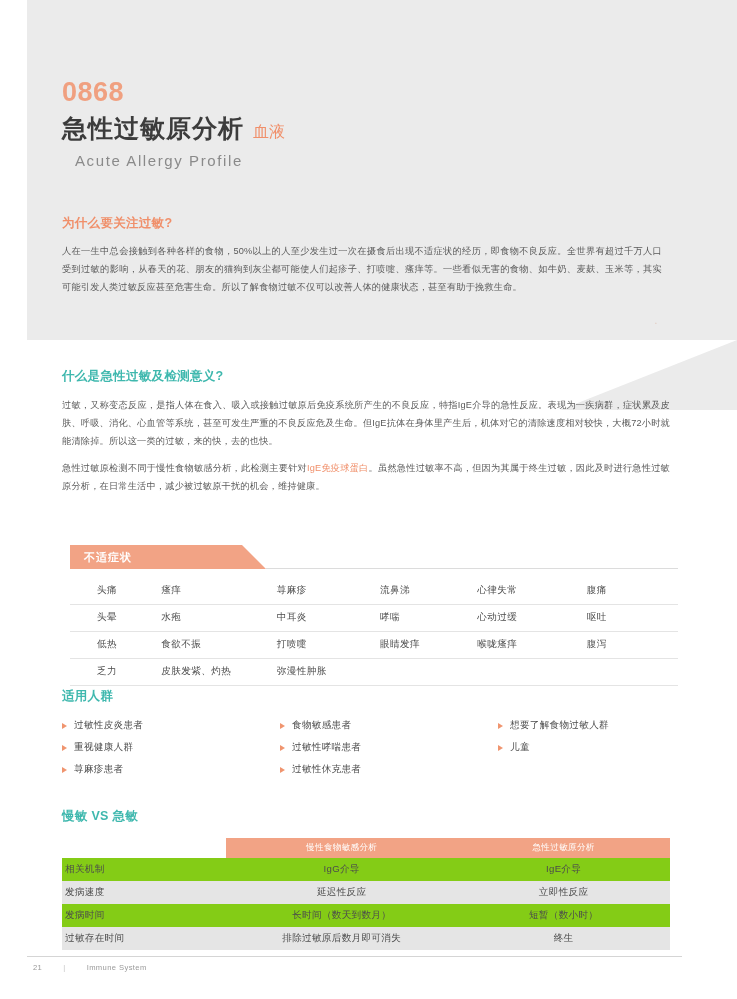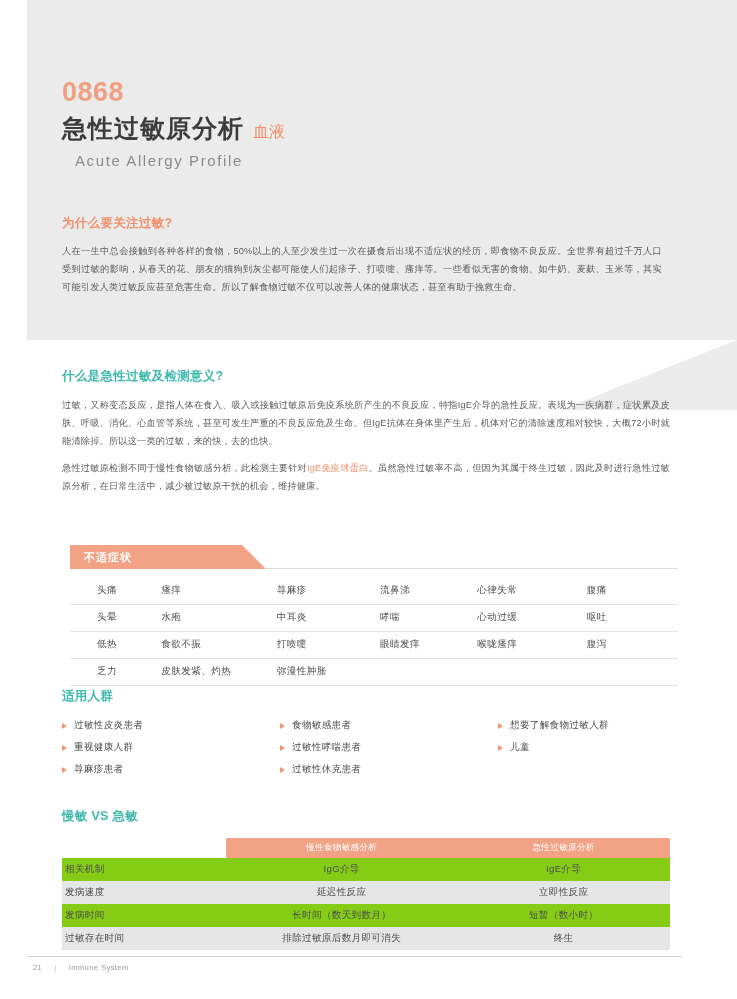--- a/index.html
+++ b/index.html
@@ -228,21 +228,21 @@
     background: #d5d5d5;
     width: 655px;
   }
   .footer-txt {
     margin-top: 6px;
     font-size: 7.6px;
     color: #9a9a9a;
     letter-spacing: 0.4px;
     display: flex;
     align-items: center;
-    gap: 12px;
+    gap: 21px;
     padding-left: 6px;
   }
   .footer-txt .bar { color: #c5c5c5; }
 </style>
 </head>
 <body>
 
 <div class="bg-grey-top"></div>
 <div class="bg-grey-wedge"></div>
 <div class="bg-white-left"></div>

